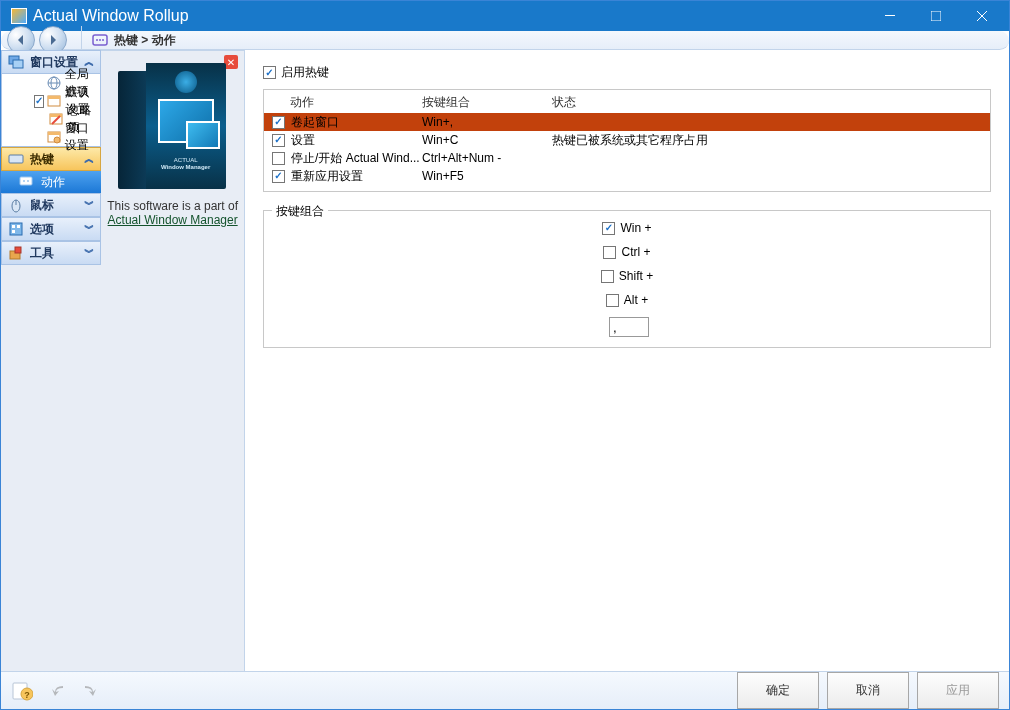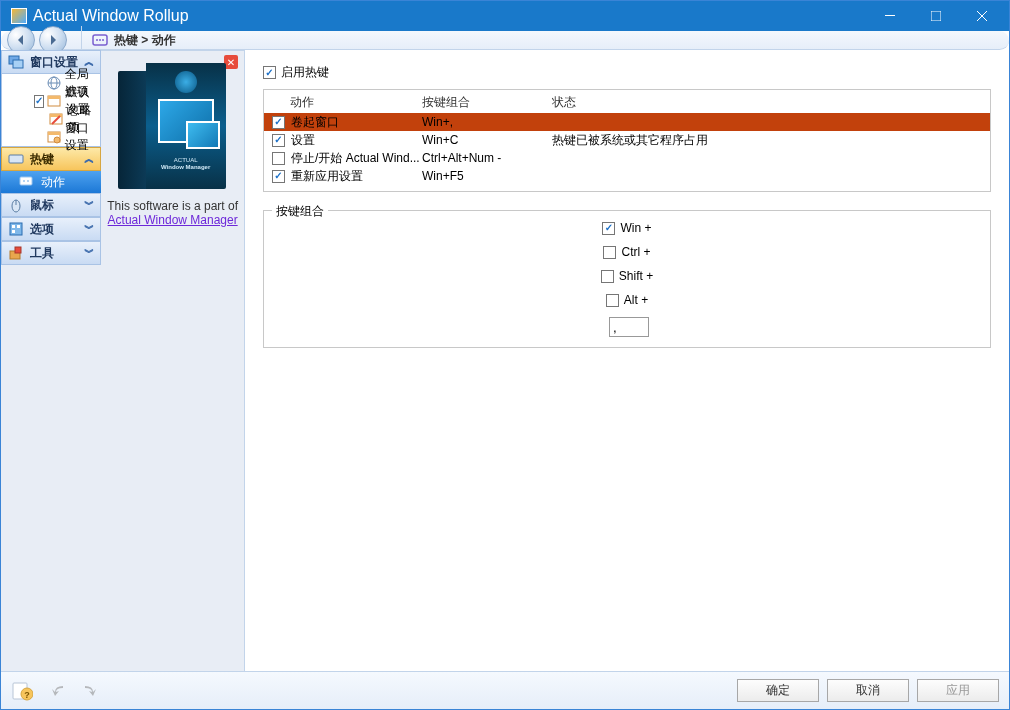--- a/index.html
+++ b/index.html
@@ -32,21 +32,21 @@
 .promo { border-top: 1px solid #c2d4ea; padding: 6px; text-align: center; position: relative; }
 .promo .close-promo { position: absolute; right: 6px; top: 4px; width: 14px; height: 14px; background: #e74c3c; color: #fff; font-size: 10px; display: flex; align-items: center; justify-content: center; border-radius: 2px; }
 .boxart { width: 110px; height: 130px; margin: 6px auto; position: relative; }
 .boxart .b1 { position: absolute; left: 0; top: 8px; width: 28px; height: 118px; background: linear-gradient(90deg,#062538,#0c3a56); border-radius: 2px 0 0 2px; }
 .boxart .b2 { position: absolute; left: 28px; top: 0; width: 80px; height: 126px; background: linear-gradient(#083147,#0b5f8e,#083147); border-radius: 0 2px 2px 0; display: flex; flex-direction: column; align-items: center; padding-top: 8px; }
 .boxart .logo { width: 22px; height: 22px; border-radius: 50%; background: radial-gradient(#3baee6,#0a5784); margin-bottom: 6px; }
 .boxart .screens { width: 56px; height: 44px; background: linear-gradient(135deg,#2da8e8,#0e6fa8); border: 2px solid #fff; position: relative; }
 .boxart .screens::after { content: ''; position: absolute; right: -8px; bottom: -8px; width: 30px; height: 24px; background: linear-gradient(135deg,#3ebcf0,#1379b6); border: 2px solid #fff; }
 .boxart .boxlabel { margin-top: 14px; font-size: 6px; color: #cfe8f7; text-align: center; line-height: 1.2; }
 .promo .ptext { font-size: 12px; color: #333; margin-top: 2px; }
-.promo a { color: #6d28d9; text-decoration: underline; }
+.promo a { color: #14532d; text-decoration: underline; }
 .content { flex: 1; background: #fff; padding: 14px 18px; overflow: auto; }
 .chk-row { display: flex; align-items: center; margin-bottom: 8px; }
 .chkbox { width: 13px; height: 13px; border: 1px solid #767676; margin-right: 5px; display: flex; align-items: center; justify-content: center; background: #fff; }
 .chkbox.checked::after { content: '✓'; font-size: 10px; color: #1a6fc7; font-weight: bold; line-height: 1; }
 .panel { border: 1px solid #c8c8c8; padding: 2px 0 6px; margin-bottom: 18px; }
 .grid-head { display: flex; padding: 2px 8px; color: #333; }
 .grid-head .col { font-size: 12px; }
 .col1 { width: 150px; }
 .col2 { width: 130px; }
 .col3 { flex: 1; }
@@ -58,21 +58,21 @@
 .grid-row .c3 { flex: 1; }
 .fieldset { border: 1px solid #c8c8c8; padding: 10px 10px 10px 10px; position: relative; }
 .fieldset .legend { position: absolute; top: -8px; left: 8px; background: #fff; padding: 0 4px; font-size: 12px; }
 .keycombo { display: flex; align-items: center; gap: 10px; flex-direction: column; }
 .keycombo .kc { display: flex; align-items: center; }
 .keycombo input.txt { width: 40px; height: 20px; border: 1px solid #999; margin-left: 4px; padding: 0 3px; }
 .footer { height: 38px; border-top: 1px solid #c2d4ea; background: linear-gradient(#f5f9fe,#e6eef9); display: flex; align-items: center; padding: 0 10px; }
 .footer .help-icon { width: 22px; height: 22px; margin-right: 16px; }
 .footer .undo,.footer .redo { width: 22px; height: 18px; margin-right: 6px; opacity: .55; }
 .footer .spacer { flex: 1; }
-.footer button { width: 82px; height: 23px; margin-left: 8px; background: linear-gradient(#fdfdfd,#ececec); border: 1px solid #a7a7a7; font-size: 12px; color: #333; }
+.footer button { width: 82px; height: 37px; margin-left: 8px; background: linear-gradient(#fdfdfd,#ececec); border: 1px solid #a7a7a7; font-size: 12px; color: #333; }
 .footer button:disabled { color: #999; }
 svg { display: block; }
 </style>
 </head>
 <body>
 
 <div class="window">
 
   <div class="titlebar">
     <div class="app-icon"></div>

